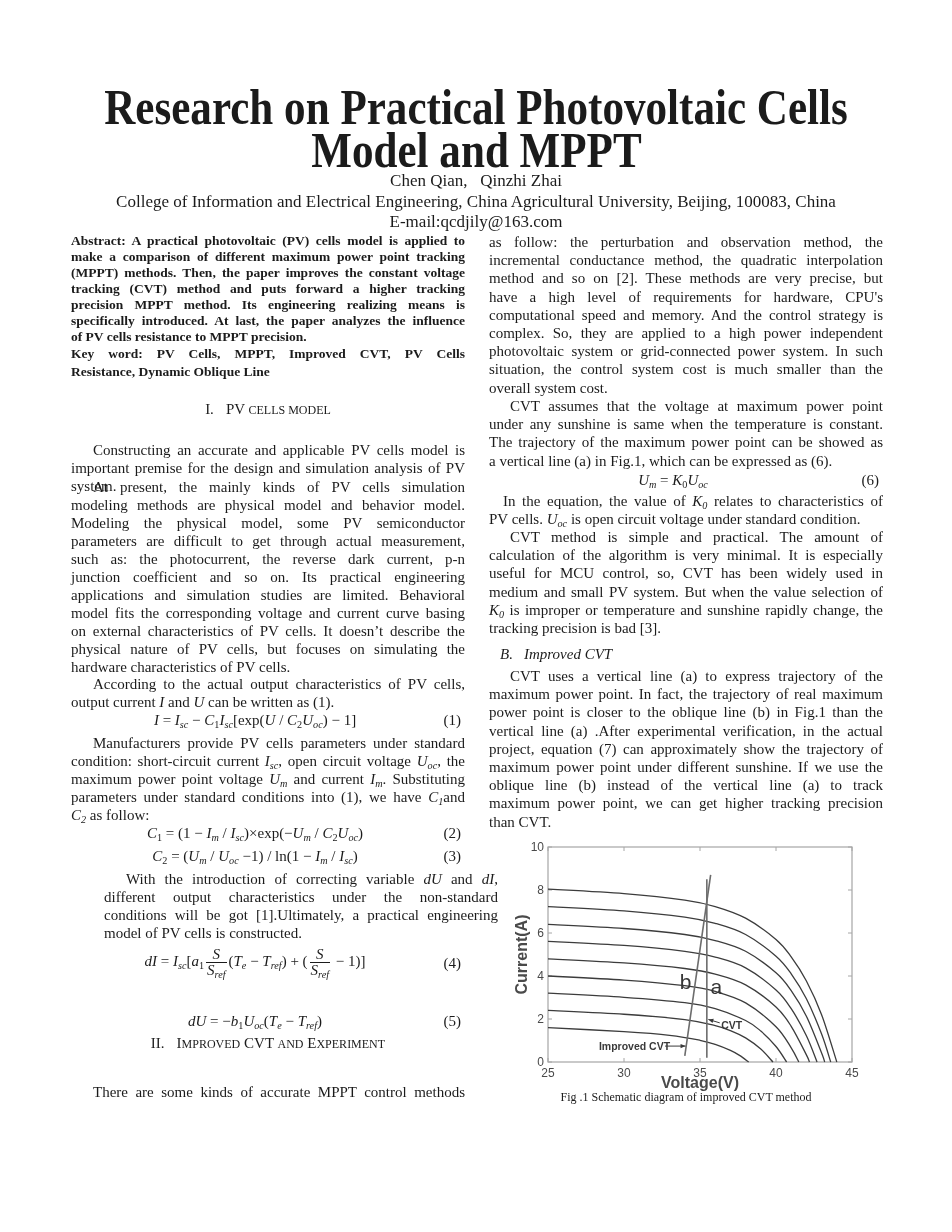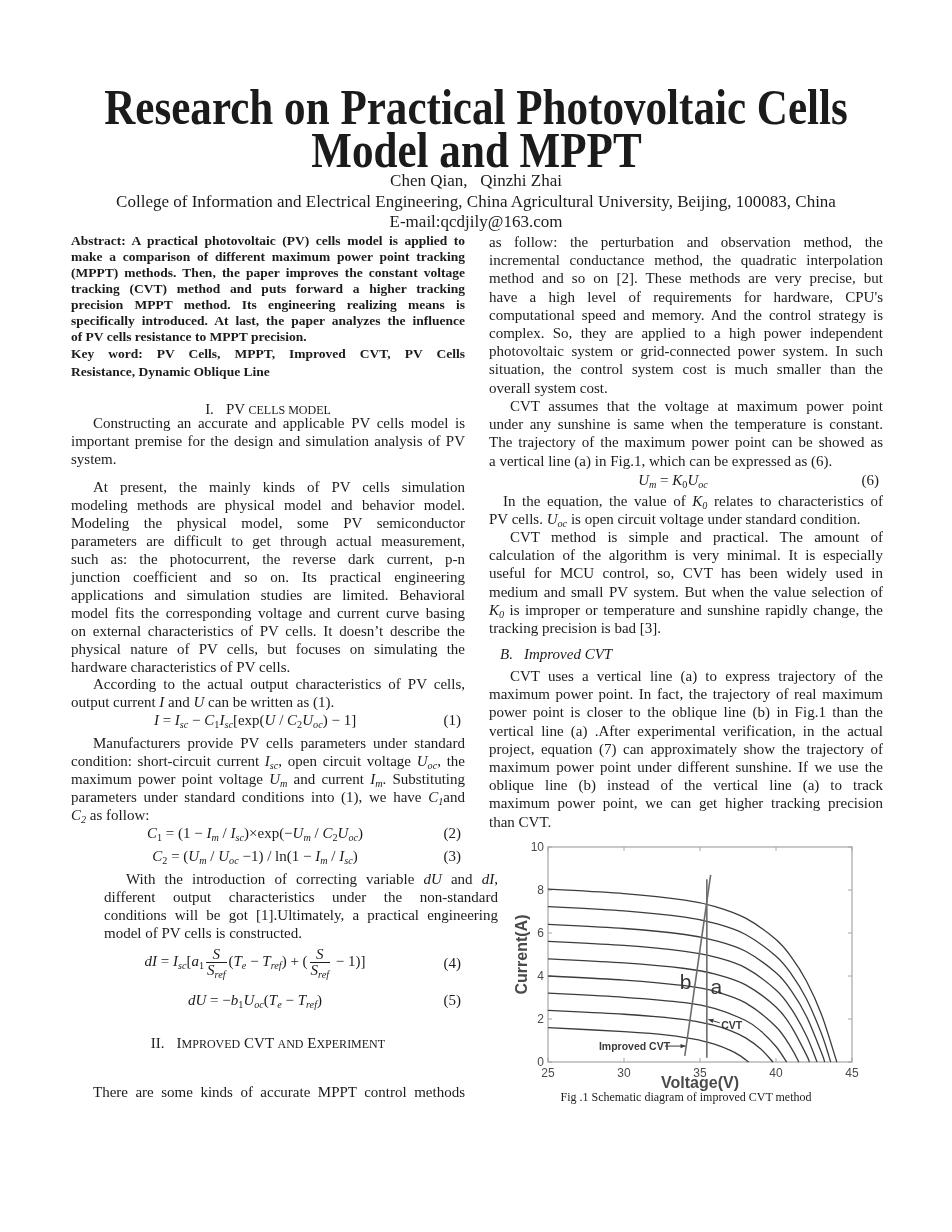--- a/index.html
+++ b/index.html
@@ -84,21 +84,21 @@
       <div class="line just">tracking (CVT) method and puts forward a higher tracking</div>
       <div class="line just">precision MPPT method. Its engineering realizing means is</div>
       <div class="line just">specifically introduced. At last, the paper analyzes the influence</div>
       <div class="line last">of PV cells resistance to MPPT precision.</div>
     </div>
     <div class="para keywords" style="top: 345px;">
       <div class="line just">Key word: PV Cells, MPPT, Improved CVT, PV Cells</div>
       <div class="line last">Resistance, Dynamic Oblique Line</div>
     </div>
     <div class="heading" style="top: 400px;"><span class="h-num">I.</span><span class="h-title"><span>PV </span><span class="s-sc">CELLS MODEL</span></span></div>
-    <div class="para " style="top: 414px;">
+    <div class="para " style="top: 441px;">
       <div class="line just" style="text-indent: 22px;">Constructing an accurate and applicable PV cells model is</div>
       <div class="line just">important premise for the design and simulation analysis of PV</div>
       <div class="line last">system.</div>
     </div>
     <div class="para " style="top: 478px;">
       <div class="line just" style="text-indent: 22px;">At present, the mainly kinds of PV cells simulation</div>
       <div class="line just">modeling methods are physical model and behavior model.</div>
       <div class="line just">Modeling the physical model, some PV semiconductor</div>
       <div class="line just">parameters are difficult to get through actual measurement,</div>
       <div class="line just">such as: the photocurrent, the reverse dark current, p-n</div>
@@ -141,21 +141,21 @@
     <div class="eq tall" style="top: 945px;">
       <span class="eq-body"><span class="s-i">dI</span><span> = </span><span class="s-i">I</span><span class="s-subi">sc</span><span>[</span><span class="s-i">a</span><span class="s-sub">1</span><span class="frac">
           <span class="num"><span class="s-i">S</span></span>
           <span class="den"><span class="s-i">S</span><span class="s-subi">ref</span></span>
         </span><span>(</span><span class="s-i">T</span><span class="s-subi">e</span><span> − </span><span class="s-i">T</span><span class="s-subi">ref</span><span>) + (</span><span class="frac">
           <span class="num"><span class="s-i">S</span></span>
           <span class="den"><span class="s-i">S</span><span class="s-subi">ref</span></span>
         </span><span> − 1)]</span></span>
       <span class="eq-num">(4)</span>
     </div>
-    <div class="eq" style="top: 991px;">
+    <div class="eq" style="top: 1012px;">
       <span class="eq-body"><span class="s-i">dU</span><span> = −</span><span class="s-i">b</span><span class="s-sub">1</span><span class="s-i">U</span><span class="s-subi">oc</span><span>(</span><span class="s-i">T</span><span class="s-subi">e</span><span> − </span><span class="s-i">T</span><span class="s-subi">ref</span><span>)</span></span>
       <span class="eq-num">(5)</span>
     </div>
     <div class="heading" style="top: 1034px;"><span class="h-num">II.</span><span class="h-title"><span>I</span><span class="s-sc">MPROVED</span><span> CVT </span><span class="s-sc">AND</span><span> E</span><span class="s-sc">XPERIMENT</span></span></div>
     <div class="para " style="top: 1083px;">
       <div class="line just" style="text-indent: 22px;">There are some kinds of accurate MPPT control methods</div>
     </div>
   </div>
 <div class="col right" id="col-right">
     <div class="para " style="top: 233px;">

